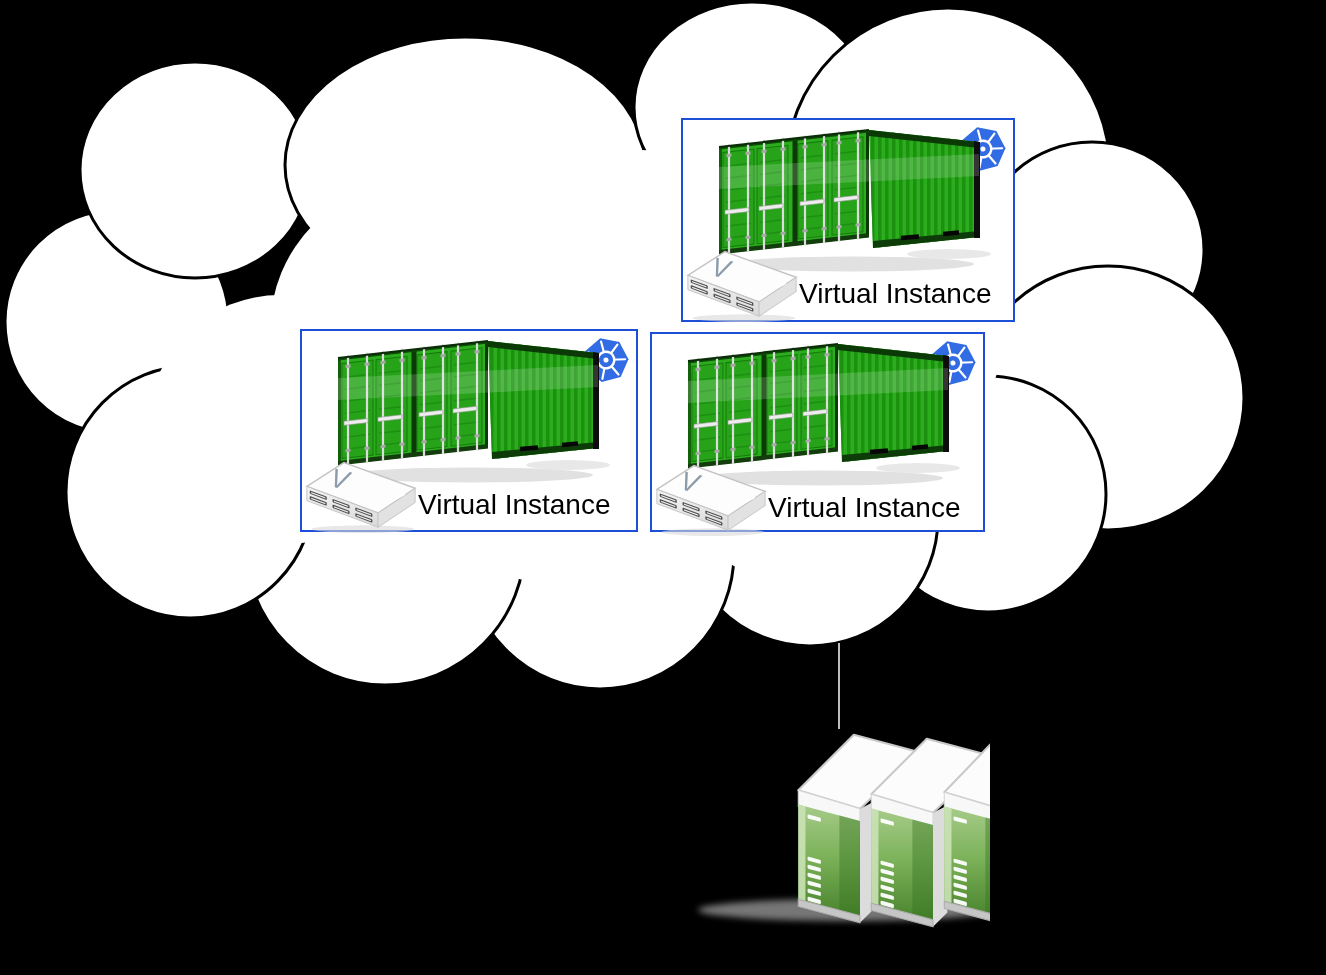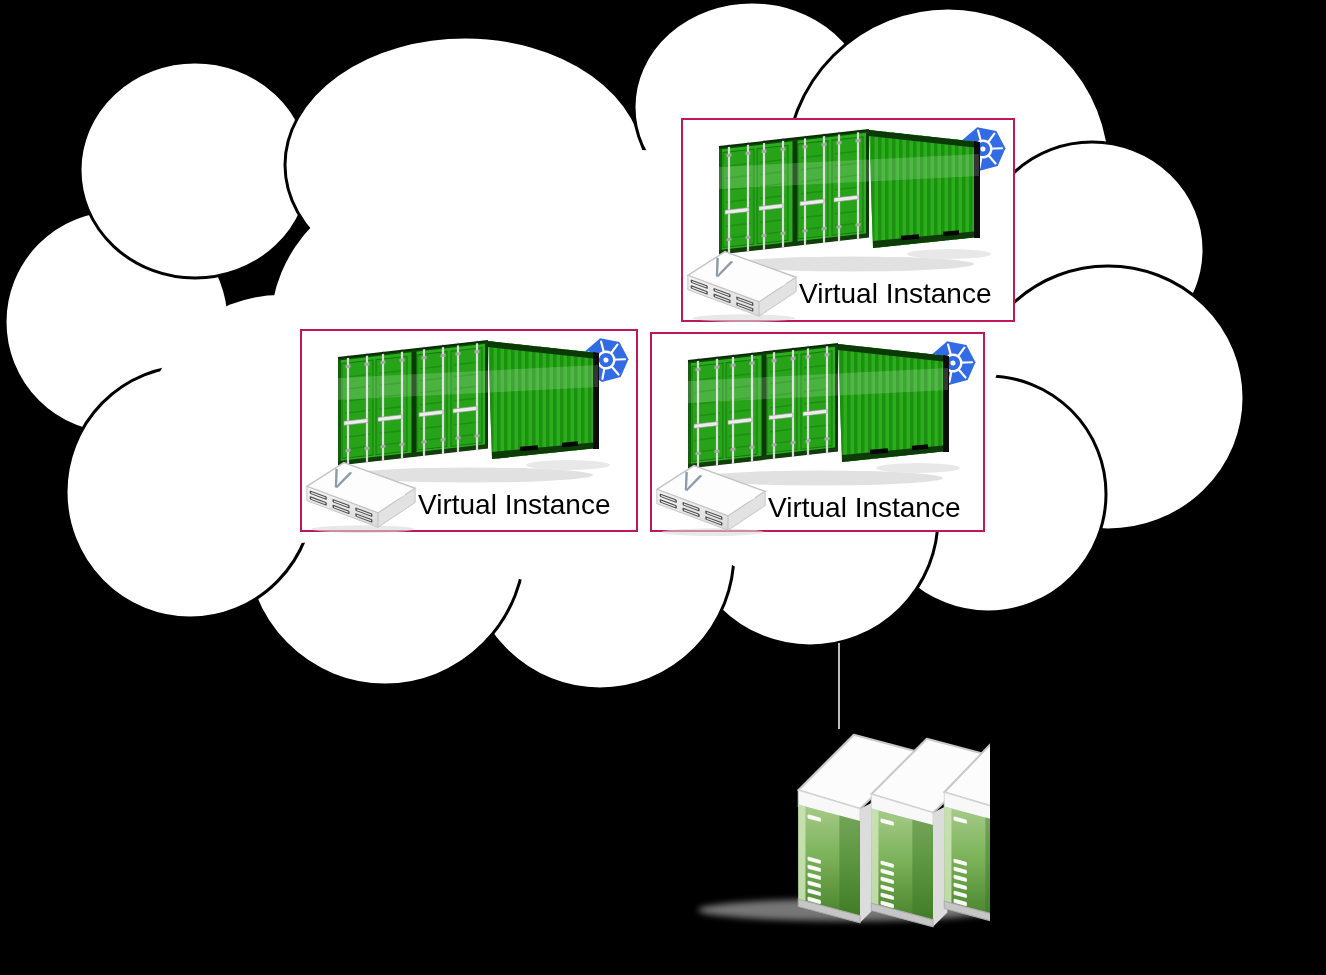--- a/index.html
+++ b/index.html
@@ -1,19 +1,19 @@
 <!DOCTYPE html>
 <html><head>
 <meta charset="utf-8">
 <style>
   html,body{margin:0;padding:0;background:#000;}
   .stage{position:relative;width:1326px;height:975px;background:#000;overflow:hidden;
          font-family:"Liberation Sans",sans-serif;}
   .cloud-svg{position:absolute;left:0;top:0;}
-  .vm-box{position:absolute;background:#fff;border:2px solid #be185d;box-sizing:border-box;padding-left:46px;}
+  .vm-box{position:absolute;background:#fff;border:2px solid #1d4ed8;box-sizing:border-box;padding-left:46px;}
   .box-a{left:681px;top:118px;width:334px;height:204px;}
   .box-b{left:300px;top:329px;width:338px;height:203px;}
   .box-c{left:650px;top:332px;width:335px;height:200px;}
   .k8s-icon{position:absolute;right:3px;top:4px;width:54px;height:50px;z-index:1;}
   .container-img{position:absolute;left:34px;top:7px;width:280px;height:150px;z-index:2;}
   .vserver-icon{position:absolute;left:2px;top:124px;width:114px;height:78px;z-index:3;}
   .vm-label{position:absolute;left:116px;top:158px;font-size:28px;color:#000;
             z-index:2;white-space:nowrap;letter-spacing:0px;}
   .connector{position:absolute;left:838px;top:643px;width:2px;height:86px;background:#bdbdbd;}
   .servers-svg{position:absolute;left:688px;top:710px;width:302px;height:218px;}

